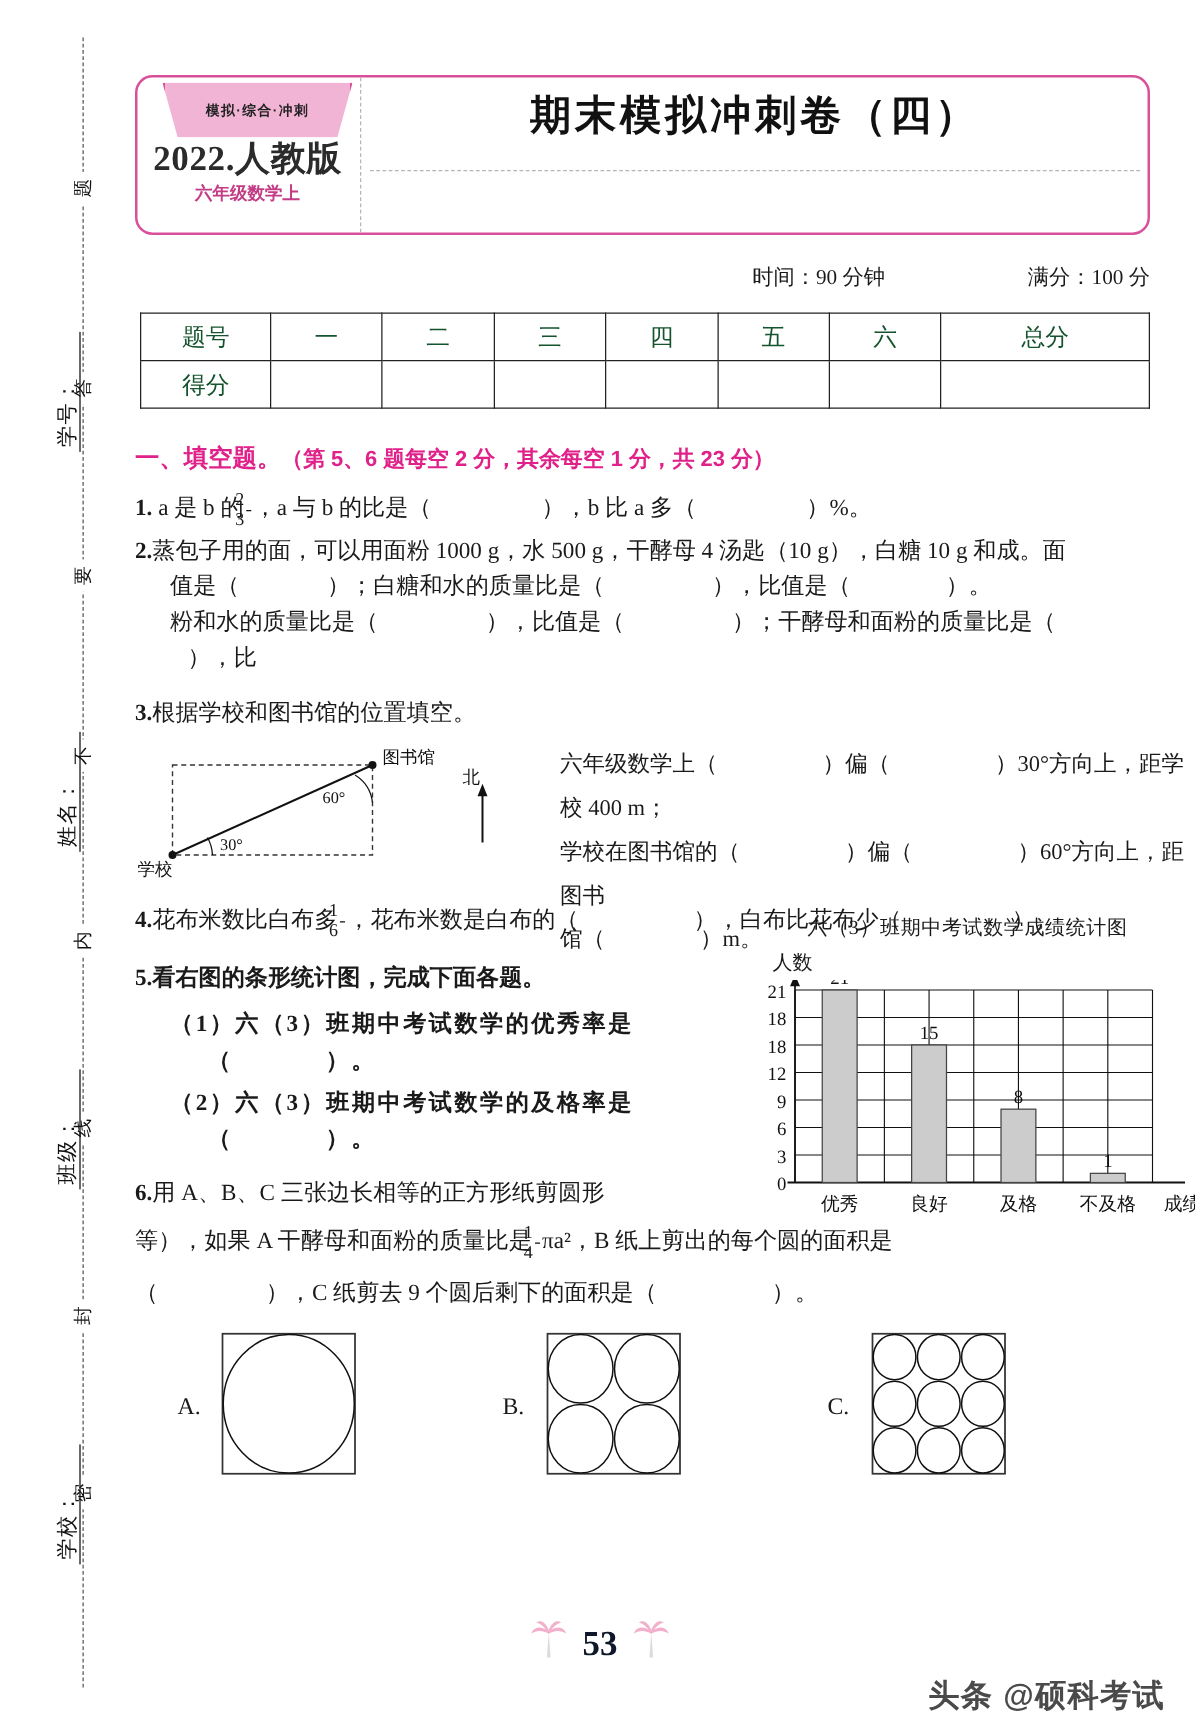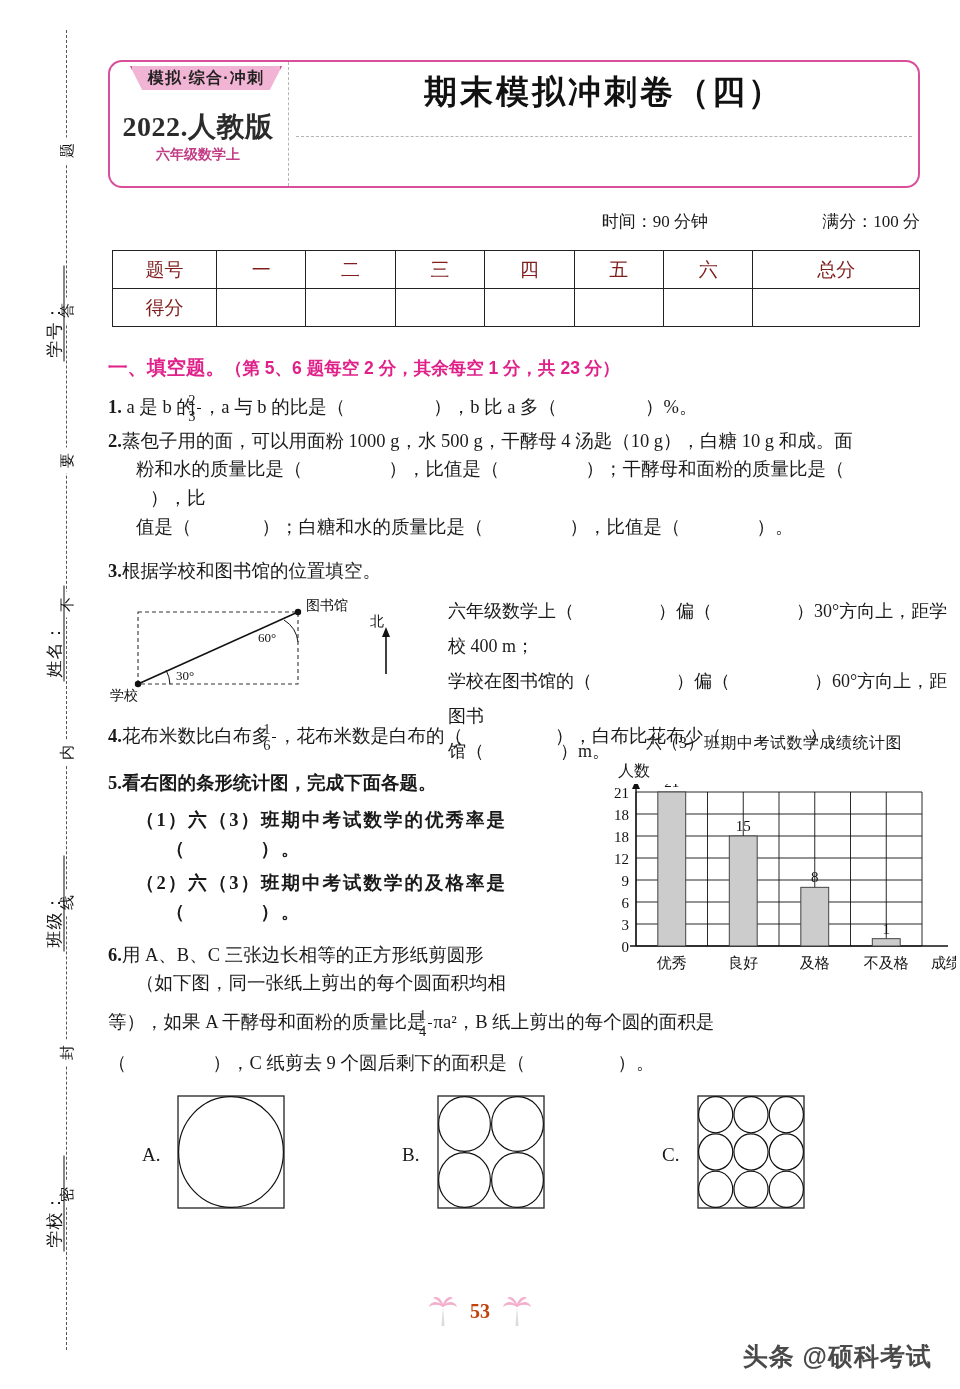--- a/index.html
+++ b/index.html
@@ -36,22 +36,22 @@
 
   
   .hdr { position:absolute; left:108px; top:60px; width:812px; height:140px; }
   .hdr-left {
     position:absolute; left:0; top:0; width:180px; height:128px;
     border:2.4px solid #d94f9a; border-right:none;
     border-radius:14px 0 0 14px;
     background:#fff;
   }
   .badge {
-    position:absolute; left:22px; top:6px; width:152px; height:24px;
-    background:#f2b4d4; color:#222; font-size:16px; font-weight:bold;
+    position:absolute; left:22px; top:6px; width:152px; height:44px;
+    background:#f2b4d4; color:#222; font-size:11px; font-weight:bold;
     font-family:"Liberation Sans",sans-serif;
     display:flex; align-items:center; justify-content:center;
     letter-spacing:1.2px;
     clip-path:polygon(0 0,100% 0,92% 100%,8% 100%);
   }
   .badge::before, .badge::after {
     content:""; position:absolute; top:0; width:13px; height:12px;
     background:#d94f9a;
   }
   .badge::before { left:-11px; clip-path:polygon(100% 0,100% 100%,0 0); }
@@ -81,21 +81,21 @@
 
   
   .meta { position:absolute; left:108px; top:210px; width:812px; font-size:17px; text-align:right; }
   .meta span { display:inline-block; }
   .meta .time { margin-right:110px; }
 
   
   .score-table { position:absolute; left:112px; top:250px; width:808px; border-collapse:collapse; }
   .score-table td {
     border:1.3px solid #222; height:38px; text-align:center;
-    font-size:19px; color:#7f1d1d;
+    font-size:19px; color:#14532d;
   }
   .score-table td.lbl { width:104px; }
 
   
   .content {
     position:absolute; left:108px; top:352px; width:848px;
     font-size:18.5px; line-height:1.55;
   }
   .sec-head {
     color:#e0218a; font-weight:bold; font-size:19.5px;
@@ -123,21 +123,21 @@
   .chart-title { font-size:16px; text-align:center; letter-spacing:0.5px; }
   .chart-ylab { font-size:16px; margin-left:26px; margin-top:3px; }
 
   
   .shapes { position:relative; margin-top:14px; height:130px; }
   .shape-item { position:absolute; top:0; }
   .shape-lbl { position:absolute; left:-34px; top:48px; font-size:19px; }
 
   
   .footer { position:absolute; left:0; top:1300px; width:960px; text-align:center; }
-  .pageno { font-size:20px; font-weight:bold; color:#c2410c; display:inline-block; position:relative; }
+  .pageno { font-size:28px; font-weight:bold; color:#0f172a; display:inline-block; position:relative; }
   .palm { position:absolute; top:-6px; }
   .watermark {
     position:absolute; right:28px; top:1340px;
     font-size:25px; font-weight:bold; color:#4a4a4a;
     font-family:"Liberation Sans",sans-serif; letter-spacing:1px;
   }
 </style>
 </head>
 <body>
 
@@ -207,24 +207,24 @@
   </div>
 
   <div class="q">
     <b>1.</b>
     <span>a 是 b 的</span><span class="frac"><span class="n">2</span><span class="d">3</span></span><span>，a 与 b 的比是（</span><span class="blank" style="width:88px"></span><span>），b 比 a 多（</span><span class="blank" style="width:88px"></span><span>）%。</span>
   </div>
 
   <div class="q" style="margin-top:2px">
     <b>2.</b><span>蒸包子用的面，可以用面粉 1000 g，水 500 g，干酵母 4 汤匙（10 g），白糖 10 g 和成。面</span>
     <div style="padding-left:28px">
+      <span>值是（</span><span class="blank" style="width:70px"></span><span>）；白糖和水的质量比是（</span><span class="blank" style="width:86px"></span><span>），比值是（</span><span class="blank" style="width:76px"></span><span>）。</span>
+    </div>
+    <div style="padding-left:28px">
       <span>粉和水的质量比是（</span><span class="blank" style="width:86px"></span><span>），比值是（</span><span class="blank" style="width:86px"></span><span>）；干酵母和面粉的质量比是（</span><span class="blank" style="width:80px"></span><span>），比</span>
-    </div>
-    <div style="padding-left:28px">
-      <span>值是（</span><span class="blank" style="width:70px"></span><span>）；白糖和水的质量比是（</span><span class="blank" style="width:86px"></span><span>），比值是（</span><span class="blank" style="width:76px"></span><span>）。</span>
     </div>
   </div>
 
   <div class="q" style="margin-top:16px">
     <b>3.</b><span>根据学校和图书馆的位置填空。</span>
   </div>
   <div class="q3wrap">
     <svg class="q3-diagram" viewBox="0 0 300 110">
       <rect x="30" y="18" width="160" height="72" fill="none" stroke="#333" stroke-width="1.1" stroke-dasharray="4,3"></rect>
       <line x1="30" y1="90" x2="190" y2="18" stroke="#111" stroke-width="1.6"></line>
@@ -310,21 +310,20 @@
           <rect x="280.3075" y="154.66666666666666" width="27.885" height="7.333333333333333" fill="#cccccc" stroke="#444" stroke-width="1"></rect>
           <text x="294.25" y="149.66666666666666" font-size="15" font-family="Liberation Serif, serif" fill="#111" text-anchor="middle">1</text>
           <text x="294.25" y="184" font-size="15" font-family="Liberation Serif, serif" fill="#111" text-anchor="middle">不及格</text>
           <text x="354" y="184" font-size="15" font-family="Liberation Serif, serif" fill="#111" text-anchor="middle">成绩</text>
         </svg>
     </div>
   </div>
 
   <div class="q" style="margin-top:14px">
     <b>6.</b><span>用 A、B、C 三张边长相等的正方形纸剪圆形</span>
-    <div style="padding-left:28px">（如下图，同一张纸上剪出的每个圆面积均相</div>
     <div style="padding-left:0;margin-top:10px">
       <span>等），如果 A 干酵母和面粉的质量比是</span><span class="frac"><span class="n">1</span><span class="d">4</span></span><span>πa²，B 纸上剪出的每个圆的面积是</span>
     </div>
     <div style="padding-left:0;margin-top:10px">
       <span>（</span><span class="blank" style="width:86px"></span><span>），C 纸剪去 9 个圆后剩下的面积是（</span><span class="blank" style="width:92px"></span><span>）。</span>
     </div>
   </div>
 
   <div class="shapes">
     <div class="shape-item" style="left:68px">

